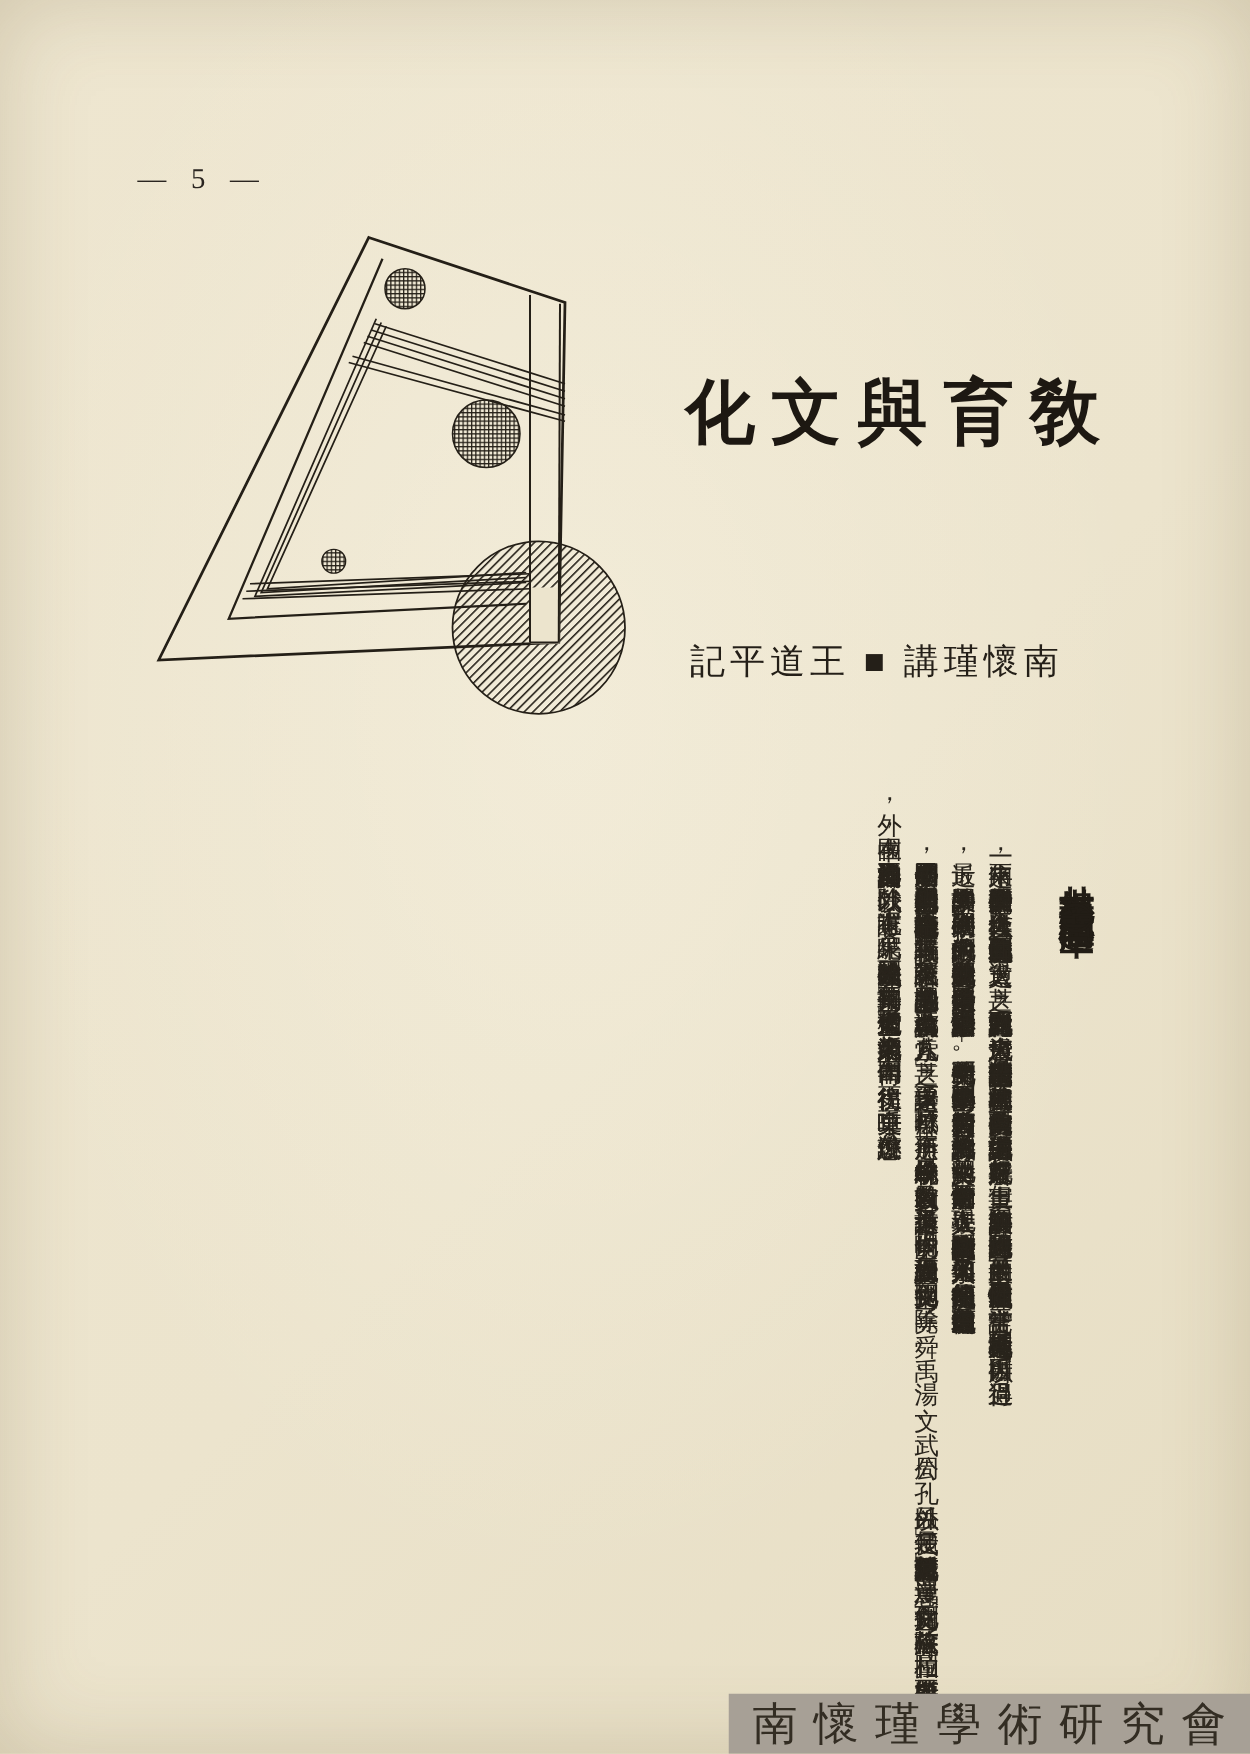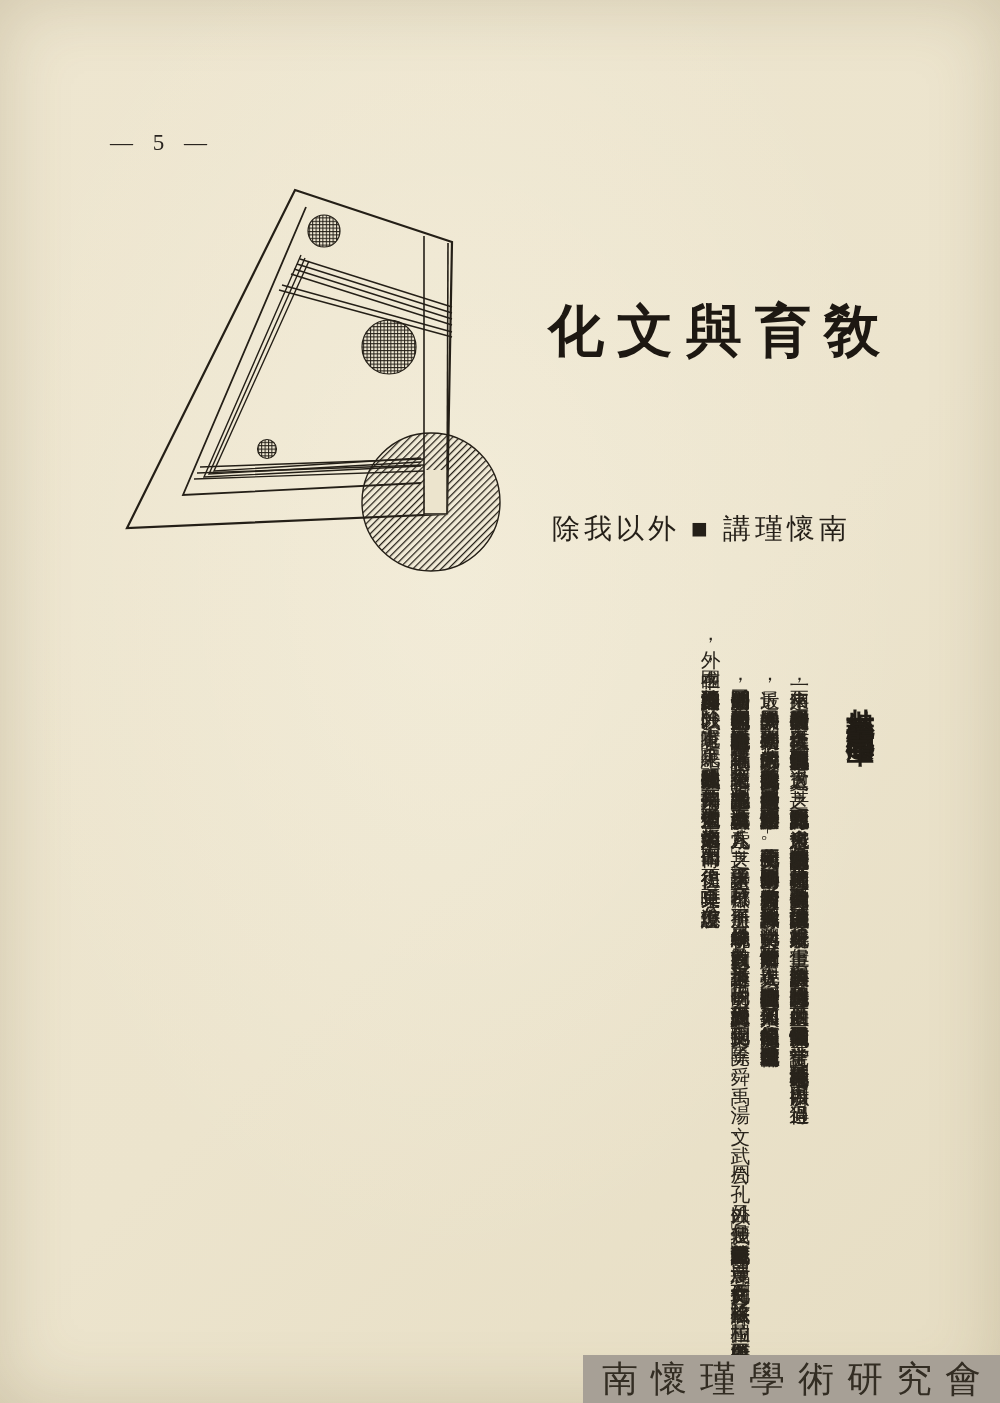--- a/index.html
+++ b/index.html
@@ -108,21 +108,21 @@
       <circle cx="209" cy="51" r="16" fill="url(#xh)" stroke="#241f17" stroke-width="1.2"></circle>
       <circle cx="274" cy="167" r="27" fill="url(#xh)" stroke="#241f17" stroke-width="1.2"></circle>
       <circle cx="152" cy="269" r="9.5" fill="url(#xh)" stroke="#241f17" stroke-width="1.1"></circle>
     </g>
   </svg>
 
   <div class="title-block">
     <div class="title-line">化文與育敎</div>
   </div>
 
-  <div class="byline">除我以外 ■ 講瑾懷南</div>
+  <div class="byline">記平道王 ■ 講瑾懷南</div>
 
   <div class="article-heading">廿世紀靑少年的思想與心理問題（十三）</div>
 
   <div class="article-body">
     <p>這一兩年來，有些從大學和硏究所畢業的同學，進入社會工作以後，深切地感覺到在中國文化以及中文修養方面，太過貧乏，甚之，因此而影響對西方文化的認識，也愈來愈膚淺。希望我們讀過舊式「書院」的老少年們，根據眞正「書院」的精神，參酌西方硏究院的長處，試辦一個可供讀書講學的地方。此事看來很好辦，但事實上，有許多的困難無法解決，同時也是一件吃力不討好的工作。而且最主要的，我還是振作不起疏懶慣了的個性，平常徒託空言，不肯積極地見之於行事之間。所以一再因循，得過且過。</p>
     <p>最近，許多大學畢業的同學，碰到初進大學的同學，向他們討敎求學的方向，以及開始硏究中國文化的方法。因爲這些靑年考進了大學之門以後，才開始覺悟到必須「反求諸己」——硏究中國文化的精要。但因爲由小學到中學的十多年時間，浪費了靑春的精力和智力，死背了許多無用的知識，對於中國文化，所有的是一片非常可怕的「空白」。現在進入大學，比較有些自由讀書硏究的機會和時間，但又不知如何入手，如何找出一條簡捷易曉的捷徑，以及如何迅速地彌補過去的「空白」。</p>
     <p>新進的同學們發覺了問題，前期的同學們對此也同樣不知所措，誰也不能昧著良心盲目地指人一條暗路，單靠「讀經」就行嗎？誰又不會「讀經」呢？凡是多認識些中國字的，都說自己會讀「三墳五典，八索九丘。」甚之，諸子百家之學，都可一目瞭然，無所不通。目今林林統統的學子，以及負責敎育的，誰又不是博古通今，目空一切的呢！而且講授人文思想的，提到中國文化，除了堯、舜、禹、湯、文、武、周公、孔、孟以外，便是「我」。然後便氣「蓋」萬夫地褒貶諸方，肆意漫罵。提到西方文化，除了蘇格拉底、柏拉圖、亞里斯多德等以外，在中國，無論自己的洋文眞的通與不通，除我以外，還有誰呢！結果呢？砍過程咬金式的三斧頭以外，再要「扣其兩端」，便是「空空如也」猶如聖人了。如今滔滔滾滾者大半如此。因而靑年們，彷徨更彷徨，唾棄更唾棄，你說怎麼辦？</p>
   </div>
 
   <div class="watermark">

